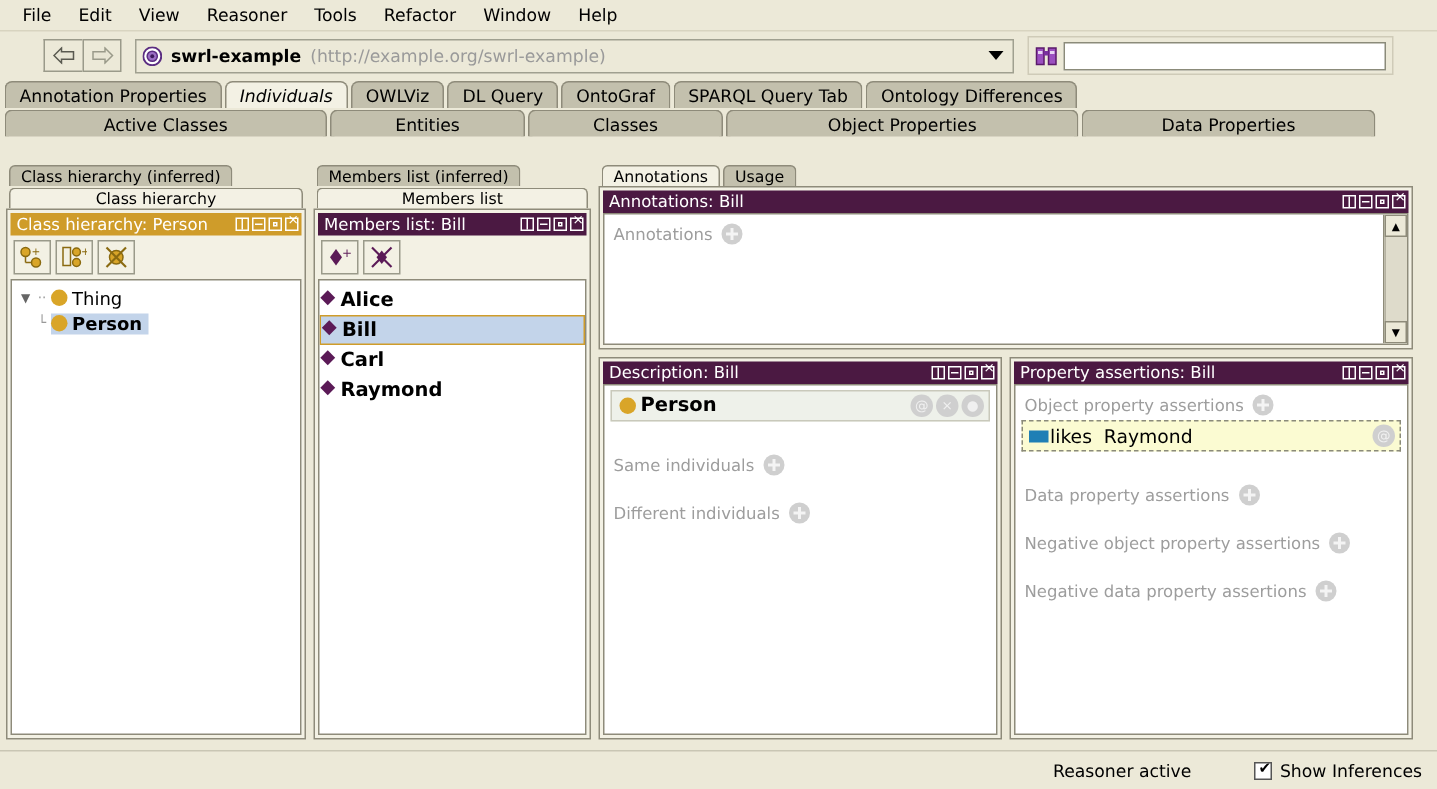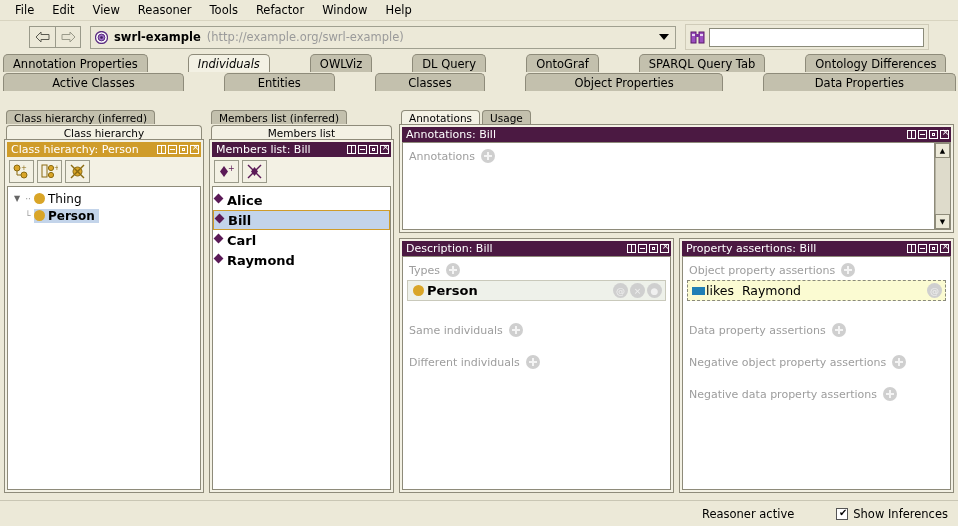--- a/index.html
+++ b/index.html
@@ -109,21 +109,20 @@
     padding: 0 3px;
     outline: none;
   }
 
   
   .tabrow {
     display: flex;
     align-items: flex-end;
     padding-left: 3px;
     height: 19px;
-    gap: 38px;
   }
   .tab {
     height: 18px;
     padding: 0 9px;
     margin-right: 2px;
     background: #c3c0ad;
     border: 1px solid #8e8b7a;
     border-bottom: none;
     border-radius: 5px 5px 0 0;
     display: flex; align-items: center;
@@ -141,21 +140,21 @@
     justify-content: center;
   }
 
   
   .content {
     position: absolute;
     left: 0; top: 104px;
     width: 958px; height: 393px;
     background: #ece9d8;
     display: flex;
-    padding: 5px 4px 4px 4px;
+    padding: 5px 16px 4px 4px;
     gap: 5px;
   }
 
   
   .subtabs {
     display: flex;
     align-items: flex-end;
     height: 15px;
     padding-left: 2px;
   }
@@ -521,21 +520,21 @@
     <div class="tab">OntoGraf</div>
     <div class="tab">SPARQL Query Tab</div>
     <div class="tab">Ontology Differences</div>
   </div>
 
   <div class="tabrow tabrow2">
     <div class="tab" style="width:215px">Active Classes</div>
     <div class="tab" style="width:130px">Entities</div>
     <div class="tab" style="width:130px">Classes</div>
     <div class="tab" style="width:235px">Object Properties</div>
-    <div class="tab" style="width:230px">Data Properties</div>
+    <div class="tab" style="width:196px">Data Properties</div>
   </div>
 
   <div class="content">
 
     <div class="pane-wrap" style="flex:0 0 200px">
       <div class="subtabs">
         <div class="subtab">Class hierarchy (inferred)</div>
       </div>
       <div class="subtabs">
         <div class="subtab selected wide">Class hierarchy</div>
@@ -686,26 +685,20 @@
           <div class="ptitle">
             <span class="ptxt">Description: Bill</span>
             <span class="pctrls">
               <span class="pctrl split"></span>
               <span class="pctrl min"></span>
               <span class="pctrl max"></span>
               <span class="pctrl close"></span>
             </span>
           </div>
           <div class="white-body">
-            <div class="sec">
-              <span class="grey-label">
-                <span>Types</span>
-                <span class="plus"></span>
-              </span>
-            </div>
             <div class="typebar">
               <span class="dot"></span>
               <span class="tname">Person</span>
               <span class="rbtn">@</span>
               <span class="rbtn">×</span>
               <span class="rbtn">●</span>
             </div>
             <div class="sec" style="padding-top:22px">
               <span class="grey-label">
                 <span>Same individuals</span>

